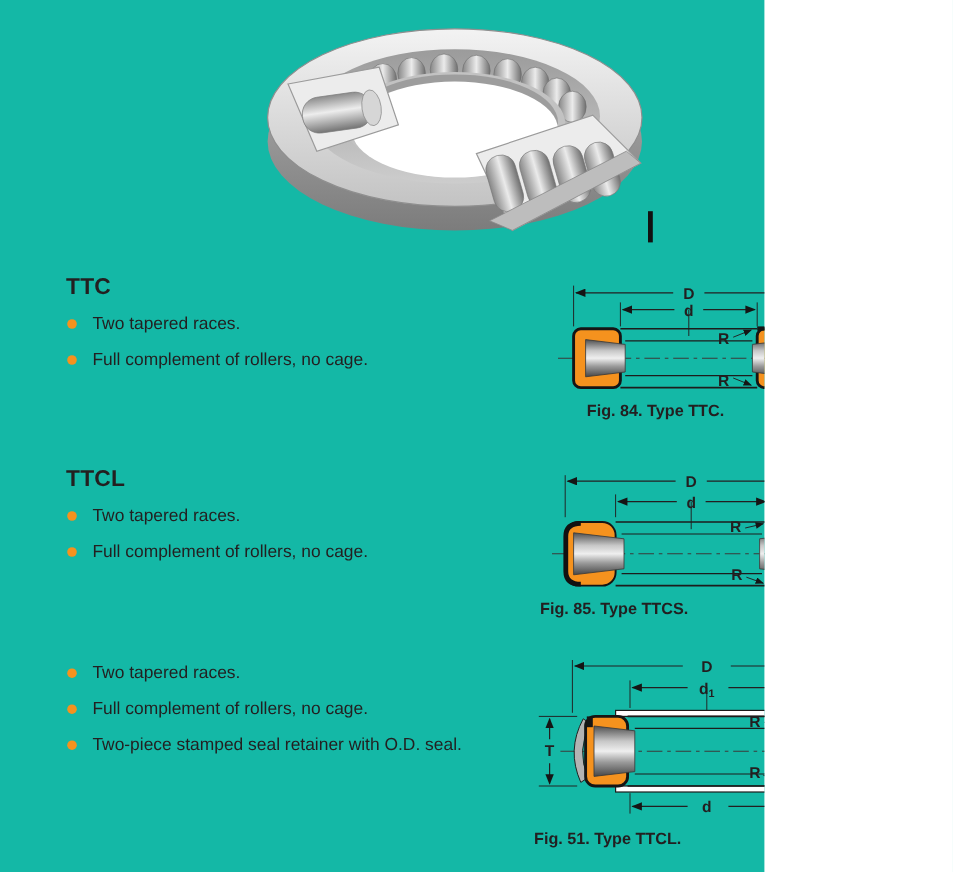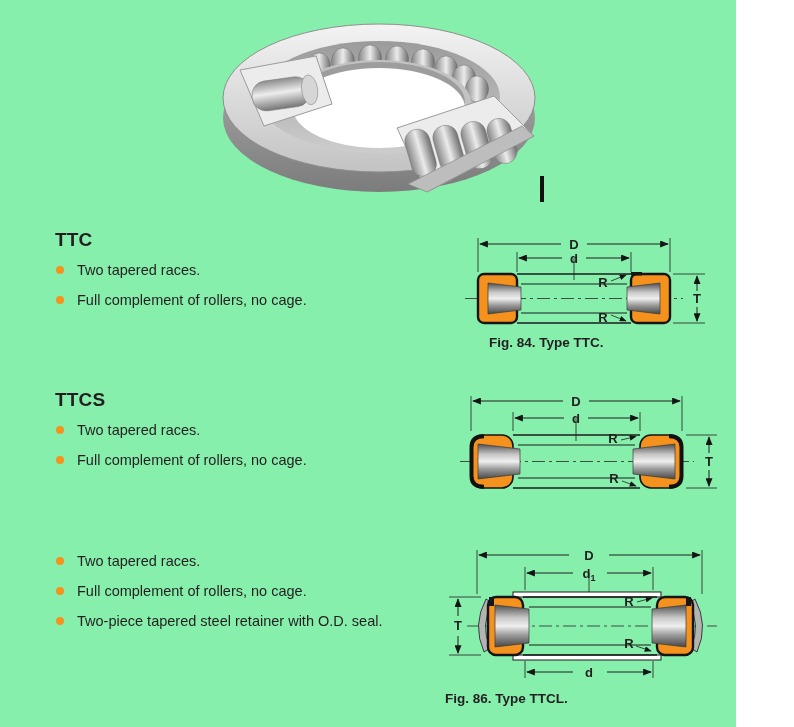--- a/index.html
+++ b/index.html
@@ -1,16 +1,16 @@
 <!DOCTYPE html>
 <html style="--accent: #F5921E; --ink: #231F20;"><head>
 <meta charset="utf-8">
 <style>
   html,body{margin:0;padding:0;background:#fff;}
-  .page{position:relative;width:736px;height:727px;background:#86efac;overflow:hidden;
+  .page{position:relative;width:637px;height:727px;background:#14b8a6;overflow:hidden;
         font-family:"Liberation Sans",sans-serif;color:var(--ink,#231F20);}
 
   
   .copy{position:absolute;left:55px;width:394px;}
   .copy h2{font-size:19px;line-height:22px;margin:0 0 9px 0;font-weight:bold;letter-spacing:.2px;}
   .copy ul{list-style:none;margin:0;padding:0;}
   .copy li{position:relative;padding-left:22px;font-size:14.5px;line-height:20px;margin-bottom:10px;}
   .copy .dot{position:absolute;left:1px;top:6px;width:8px;height:8px;border-radius:50%;
              background:var(--accent,#F5921E);}
 
@@ -111,32 +111,32 @@
 
   <section class="copy" style="top:229px">
     <h2>TTC</h2>
     <ul>
       <li><span class="dot"></span><span>Two tapered races.</span></li>
       <li><span class="dot"></span><span>Full complement of rollers, no cage.</span></li>
     </ul>
   </section>
 
   <section class="copy" style="top:389px">
-    <h2>TTCS</h2>
+    <h2>TTCL</h2>
     <ul>
       <li><span class="dot"></span><span>Two tapered races.</span></li>
       <li><span class="dot"></span><span>Full complement of rollers, no cage.</span></li>
     </ul>
   </section>
 
   <section class="copy" style="top:551px">
     <ul>
       <li><span class="dot"></span><span>Two tapered races.</span></li>
       <li><span class="dot"></span><span>Full complement of rollers, no cage.</span></li>
-      <li><span class="dot"></span><span>Two-piece tapered steel retainer with O.D. seal.</span></li>
+      <li><span class="dot"></span><span>Two-piece stamped seal retainer with O.D. seal.</span></li>
     </ul>
   </section>
 
   <figure class="fig" style="left:455px;top:230px;width:262px">
     <svg width="262" height="100" viewBox="0 0 262 100">
       <defs>
         <marker id="ah84" viewBox="0 0 10 8" refX="9" refY="4" markerWidth="9" markerHeight="7" orient="auto-start-reverse">
           <path d="M0,0 L10,4 L0,8 z" fill="#151515"></path>
         </marker>
         <linearGradient id="rg84" x1="0" y1="0" x2="0" y2="1">
@@ -244,20 +244,21 @@
         <text class="dlabel" x="164" y="88">R</text>
       </g>
       <g>
         <line class="thin" x1="236" y1="40" x2="267" y2="40"></line>
         <line class="thin" x1="236" y1="93" x2="267" y2="93"></line>
         <line class="dim" x1="259" y1="58" x2="259" y2="42" marker-end="url(#ah85)"></line>
         <line class="dim" x1="259" y1="75" x2="259" y2="91" marker-end="url(#ah85)"></line>
         <text class="dlabel" x="259" y="71">T</text>
       </g>
     </svg>
+    <figcaption>Fig. 85. Type TTCS.</figcaption>
   </figure>
 
   <figure class="fig" style="left:445px;top:548px;width:300px">
     <svg width="300" height="138" viewBox="0 0 300 138">
       <defs>
         <marker id="ah86" viewBox="0 0 10 8" refX="9" refY="4" markerWidth="9" markerHeight="7" orient="auto-start-reverse">
           <path d="M0,0 L10,4 L0,8 z" fill="#151515"></path>
         </marker>
         <linearGradient id="rg86" x1="0" y1="0" x2="0" y2="1">
           <stop offset="0" stop-color="#4f4f4f"></stop>
@@ -315,16 +316,16 @@
         <text class="dlabel" x="184" y="100">R</text>
       </g>
       <g>
         <line class="thin" x1="80" y1="113" x2="80" y2="130"></line>
         <line class="thin" x1="208" y1="113" x2="208" y2="130"></line>
         <line class="dim" x1="128" y1="124" x2="82" y2="124" marker-end="url(#ah86)"></line>
         <line class="dim" x1="162" y1="124" x2="206" y2="124" marker-end="url(#ah86)"></line>
         <text class="dlabel" x="144" y="129">d</text>
       </g>
     </svg>
-    <figcaption>Fig. 86. Type TTCL.</figcaption>
+    <figcaption>Fig. 51. Type TTCL.</figcaption>
   </figure>
 
 </div>
 
 </body></html>

